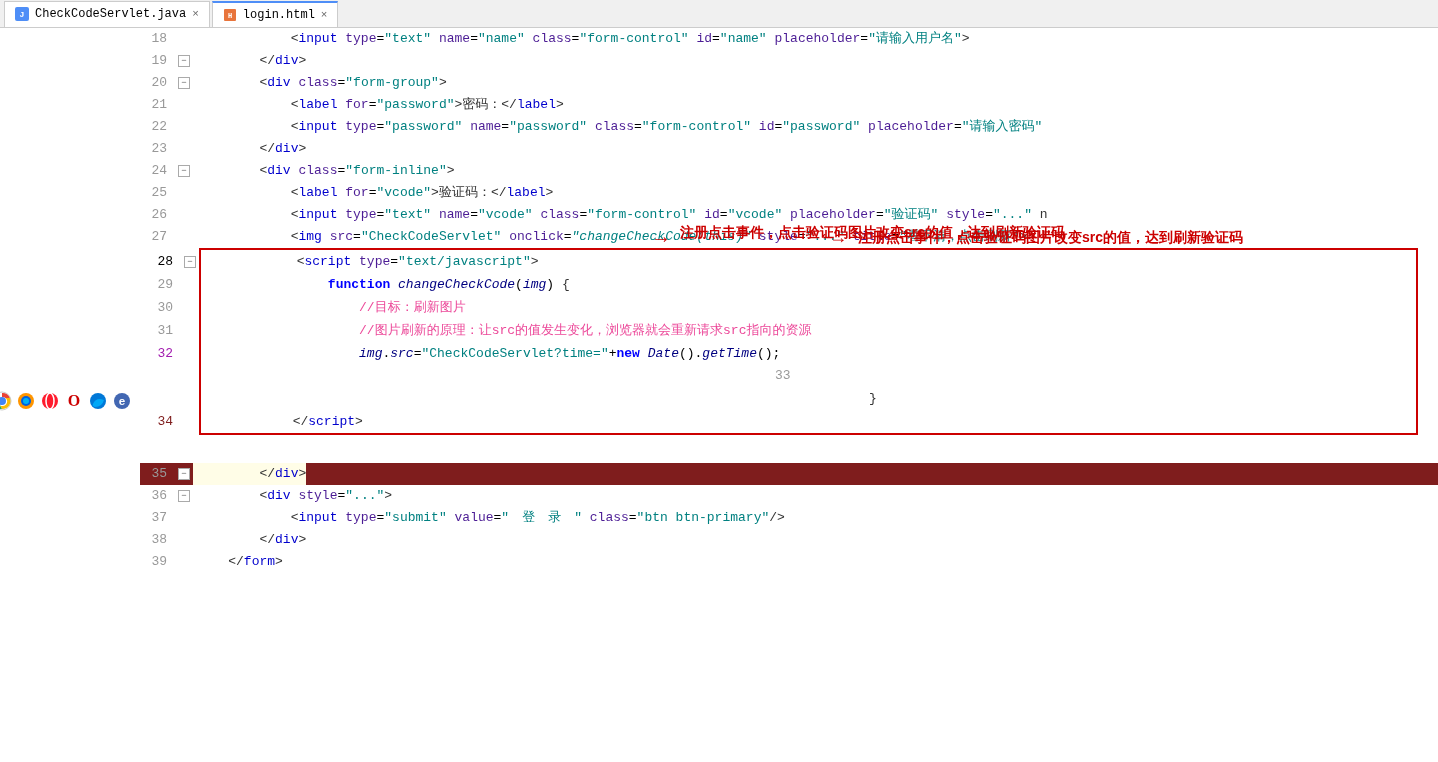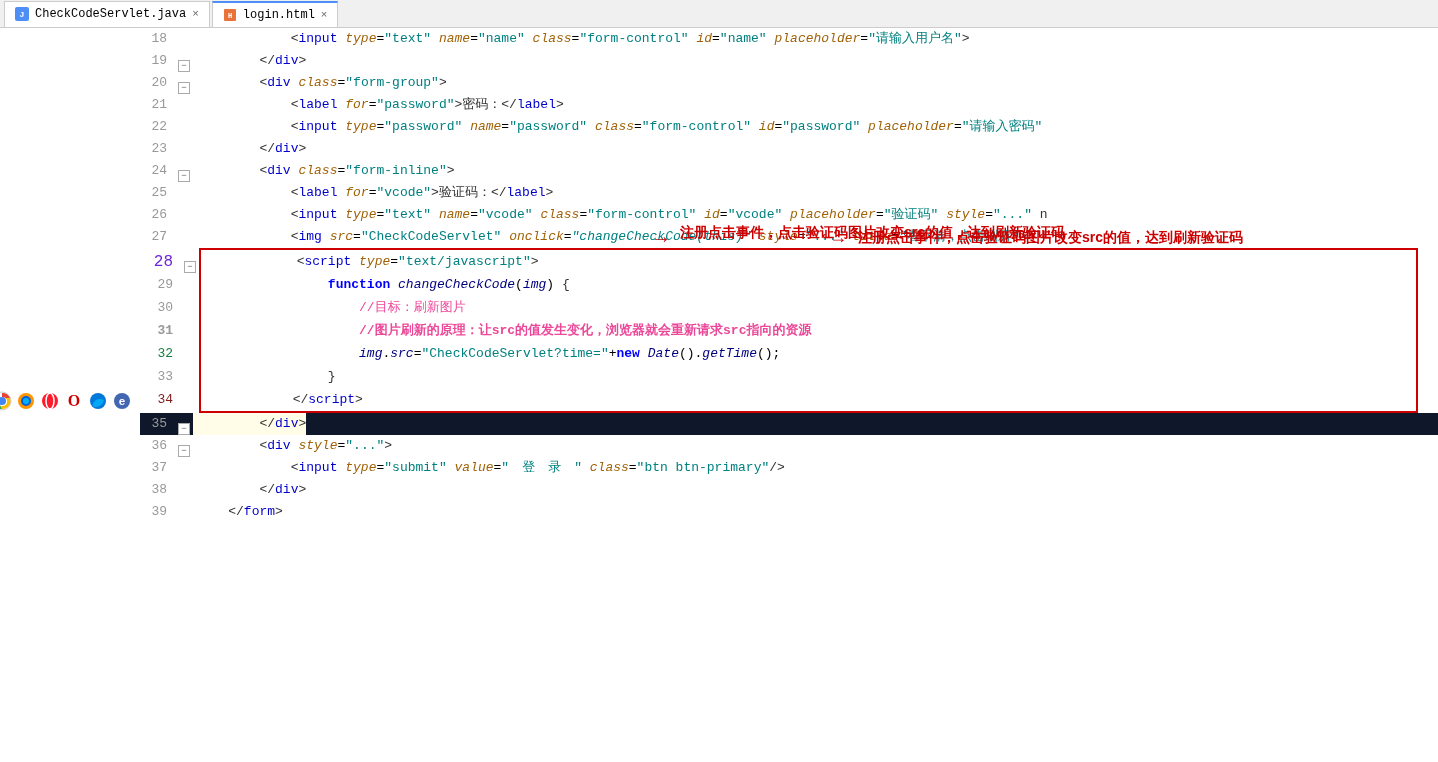--- a/index.html
+++ b/index.html
@@ -101,21 +101,21 @@
       display: flex;
       min-height: 22px;
       align-items: flex-start;
       white-space: nowrap;
       line-height: 22px;
     }
     .code-line.highlighted {
       background: #fffde7;
     }
     .c-tag { color: #0000cd; } 
-    .c-attr { color: #a16207; font-style: italic; } 
+    .c-attr { color: #4c1d95; } 
     .c-string { color: #008080; } 
     .c-punct { color: #333; }
     .c-comment { color: #ec4899; }
     .c-keyword { color: #0000ff; font-weight: bold; }
     .c-function { color: #000080; font-style: italic; }
     .c-cn { color: #333; }
 
     
     .browser-icons {
       position: absolute;
@@ -287,21 +287,21 @@
 
         <span style="position:absolute; left:640px; top:1px; color:#cc0000; font-size:18px; font-weight:bold;">→</span>
         <span style="position:absolute; left:665px; top:0px; color:#cc0000; font-size:14px; font-weight:bold; font-family:'Microsoft YaHei',sans-serif; white-space:nowrap;">注册点击事件，点击验证码图片改变src的值，达到刷新验证码</span>
       </div>
     </div>
 
     <div style="position:relative; margin-left:55px;">
       <div style="border: 2px solid #cc0000; margin-left: 4px; margin-right: 20px; padding: 0;">
 
         <div class="line-row" style="margin-left:-55px; padding-left:55px;">
-          <div class="line-number" style="margin-left:-55px; width:35px; text-align:right; padding-right:8px; color:#6d28d9; font-size:16px; line-height:22px; flex-shrink:0; user-select:none; display:inline-block;">28</div>
+          <div class="line-number" style="margin-left:-55px; width:35px; text-align:right; padding-right:8px; color:#000000; font-size:13px; line-height:22px; flex-shrink:0; user-select:none; display:inline-block;">28</div>
           <div class="line-gutter-icon" style="width:18px; display:inline-flex; align-items:center; justify-content:center;">
             <div class="fold-icon">−</div>
           </div>
           <div class="code-line" style="padding-left:4px; display:inline;">
             <code>&nbsp;&nbsp;&nbsp;&nbsp;&nbsp;&nbsp;&nbsp;&nbsp;&nbsp;&nbsp;&nbsp;&nbsp;<span class="c-punct">&lt;</span><span class="c-tag">script</span> <span class="c-attr">type</span>=<span class="c-string">"text/javascript"</span><span class="c-punct">&gt;</span></code>
           </div>
         </div>
 
         <div class="line-row" style="margin-left:-55px; padding-left:55px;">
           <div class="line-number" style="margin-left:-55px; width:35px; text-align:right; padding-right:8px; color:#999; font-size:13px; line-height:22px; flex-shrink:0; user-select:none; display:inline-block;">29</div>
@@ -312,56 +312,56 @@
         </div>
 
         <div class="line-row" style="margin-left:-55px; padding-left:55px;">
           <div class="line-number" style="margin-left:-55px; width:35px; text-align:right; padding-right:8px; color:#999; font-size:13px; line-height:22px; flex-shrink:0; user-select:none; display:inline-block;">30</div>
           <div class="line-gutter-icon" style="width:18px; display:inline-flex;"></div>
           <div class="code-line" style="padding-left:4px; display:inline;">
             <code>&nbsp;&nbsp;&nbsp;&nbsp;&nbsp;&nbsp;&nbsp;&nbsp;&nbsp;&nbsp;&nbsp;&nbsp;&nbsp;&nbsp;&nbsp;&nbsp;&nbsp;&nbsp;&nbsp;&nbsp;<span class="c-comment">//目标：刷新图片</span></code>
           </div>
         </div>
 
-        <div class="line-row" style="margin-left:-55px; padding-left:55px;font-weight:bold;">
+        <div class="line-row" style="margin-left:-55px; padding-left:55px;">
           <div class="line-number" style="margin-left:-55px; width:35px; text-align:right; padding-right:8px; color:#999; font-size:13px; line-height:22px; flex-shrink:0; user-select:none; display:inline-block;">31</div>
           <div class="line-gutter-icon" style="width:18px; display:inline-flex;"></div>
           <div class="code-line" style="padding-left:4px; display:inline;">
             <code>&nbsp;&nbsp;&nbsp;&nbsp;&nbsp;&nbsp;&nbsp;&nbsp;&nbsp;&nbsp;&nbsp;&nbsp;&nbsp;&nbsp;&nbsp;&nbsp;&nbsp;&nbsp;&nbsp;&nbsp;<span class="c-comment">//图片刷新的原理：让src的值发生变化，浏览器就会重新请求src指向的资源</span></code>
           </div>
         </div>
 
         <div class="line-row" style="margin-left:-55px; padding-left:55px;">
-          <div class="line-number" style="margin-left:-55px; width:35px; text-align:right; padding-right:8px; color:#15803d; font-size:13px; line-height:22px; flex-shrink:0; user-select:none; display:inline-block;">32</div>
+          <div class="line-number" style="margin-left:-55px; width:35px; text-align:right; padding-right:8px; color:#a21caf; font-size:13px; line-height:22px; flex-shrink:0; user-select:none; display:inline-block;">32</div>
           <div class="line-gutter-icon" style="width:18px; display:inline-flex;"></div>
           <div class="code-line" style="padding-left:4px; display:inline;">
             <code>&nbsp;&nbsp;&nbsp;&nbsp;&nbsp;&nbsp;&nbsp;&nbsp;&nbsp;&nbsp;&nbsp;&nbsp;&nbsp;&nbsp;&nbsp;&nbsp;&nbsp;&nbsp;&nbsp;&nbsp;<em class="c-function">img</em>.<em class="c-function">src</em>=<span class="c-string">"CheckCodeServlet?time="</span>+<span class="c-keyword">new</span> <em class="c-function">Date</em>().<em class="c-function">getTime</em>();</code>
           </div>
         </div>
 
-        <div class="line-row" style="margin-left:-55px; padding-left:55px;">
+        <div class="line-row" style="margin-left:-55px; padding-left:55px;flex-direction:column;">
           <div class="line-number" style="margin-left:-55px; width:35px; text-align:right; padding-right:8px; color:#999; font-size:13px; line-height:22px; flex-shrink:0; user-select:none; display:inline-block;">33</div>
           <div class="line-gutter-icon" style="width:18px; display:inline-flex;"></div>
           <div class="code-line" style="padding-left:4px; display:inline;">
             <code>&nbsp;&nbsp;&nbsp;&nbsp;&nbsp;&nbsp;&nbsp;&nbsp;&nbsp;&nbsp;&nbsp;&nbsp;&nbsp;&nbsp;&nbsp;&nbsp;<span class="c-punct">}</span></code>
           </div>
         </div>
 
         <div class="line-row" style="margin-left:-55px; padding-left:55px;">
           <div class="line-number" style="margin-left:-55px; width:35px; text-align:right; padding-right:8px; color:#7f1d1d; font-size:13px; line-height:22px; flex-shrink:0; user-select:none; display:inline-block;">34</div>
           <div class="line-gutter-icon" style="width:18px; display:inline-flex;"></div>
           <div class="code-line" style="display:inline;">
             <code>&nbsp;&nbsp;&nbsp;&nbsp;&nbsp;&nbsp;&nbsp;&nbsp;&nbsp;&nbsp;&nbsp;&nbsp;<span class="c-punct">&lt;/</span><span class="c-tag">script</span><span class="c-punct">&gt;</span></code>
           </div>
         </div>
 
       </div>
     </div>
 
-    <div class="line-row" style="background:#0f172a;">
+    <div class="line-row" style="background:#7f1d1d;margin-top:28px;">
       <div class="line-number">35</div>
       <div class="line-gutter-icon">
         <div class="fold-icon">−</div>
       </div>
       <div class="code-line highlighted" style="padding-left:4px;">
         <code>&nbsp;&nbsp;&nbsp;&nbsp;&nbsp;&nbsp;&nbsp;&nbsp;<span class="c-punct">&lt;/</span><span class="c-tag">div</span><span class="c-punct">&gt;</span></code>
       </div>
     </div>
 
     <div class="line-row">
@@ -404,21 +404,21 @@
   <div style="position:absolute; top:196px; left:680px; color:#cc0000; font-size:14px; font-weight:bold; font-family:'Microsoft YaHei',sans-serif; white-space:nowrap; pointer-events:none;">注册点击事件，点击验证码图片改变src的值，达到刷新验证码</div>
 
 </div>
 
 <style>
   .editor-container > div:first-of-type {
     position: relative;
   }
   .line-row {
     display: flex;
-    align-items: flex-end;
+    align-items: center;
     min-height: 22px;
     position: relative;
   }
   
   .line-row:nth-of-type(18) {
     border-left: 3px solid #f0c040;
   }
 </style>
 
 </body></html>

